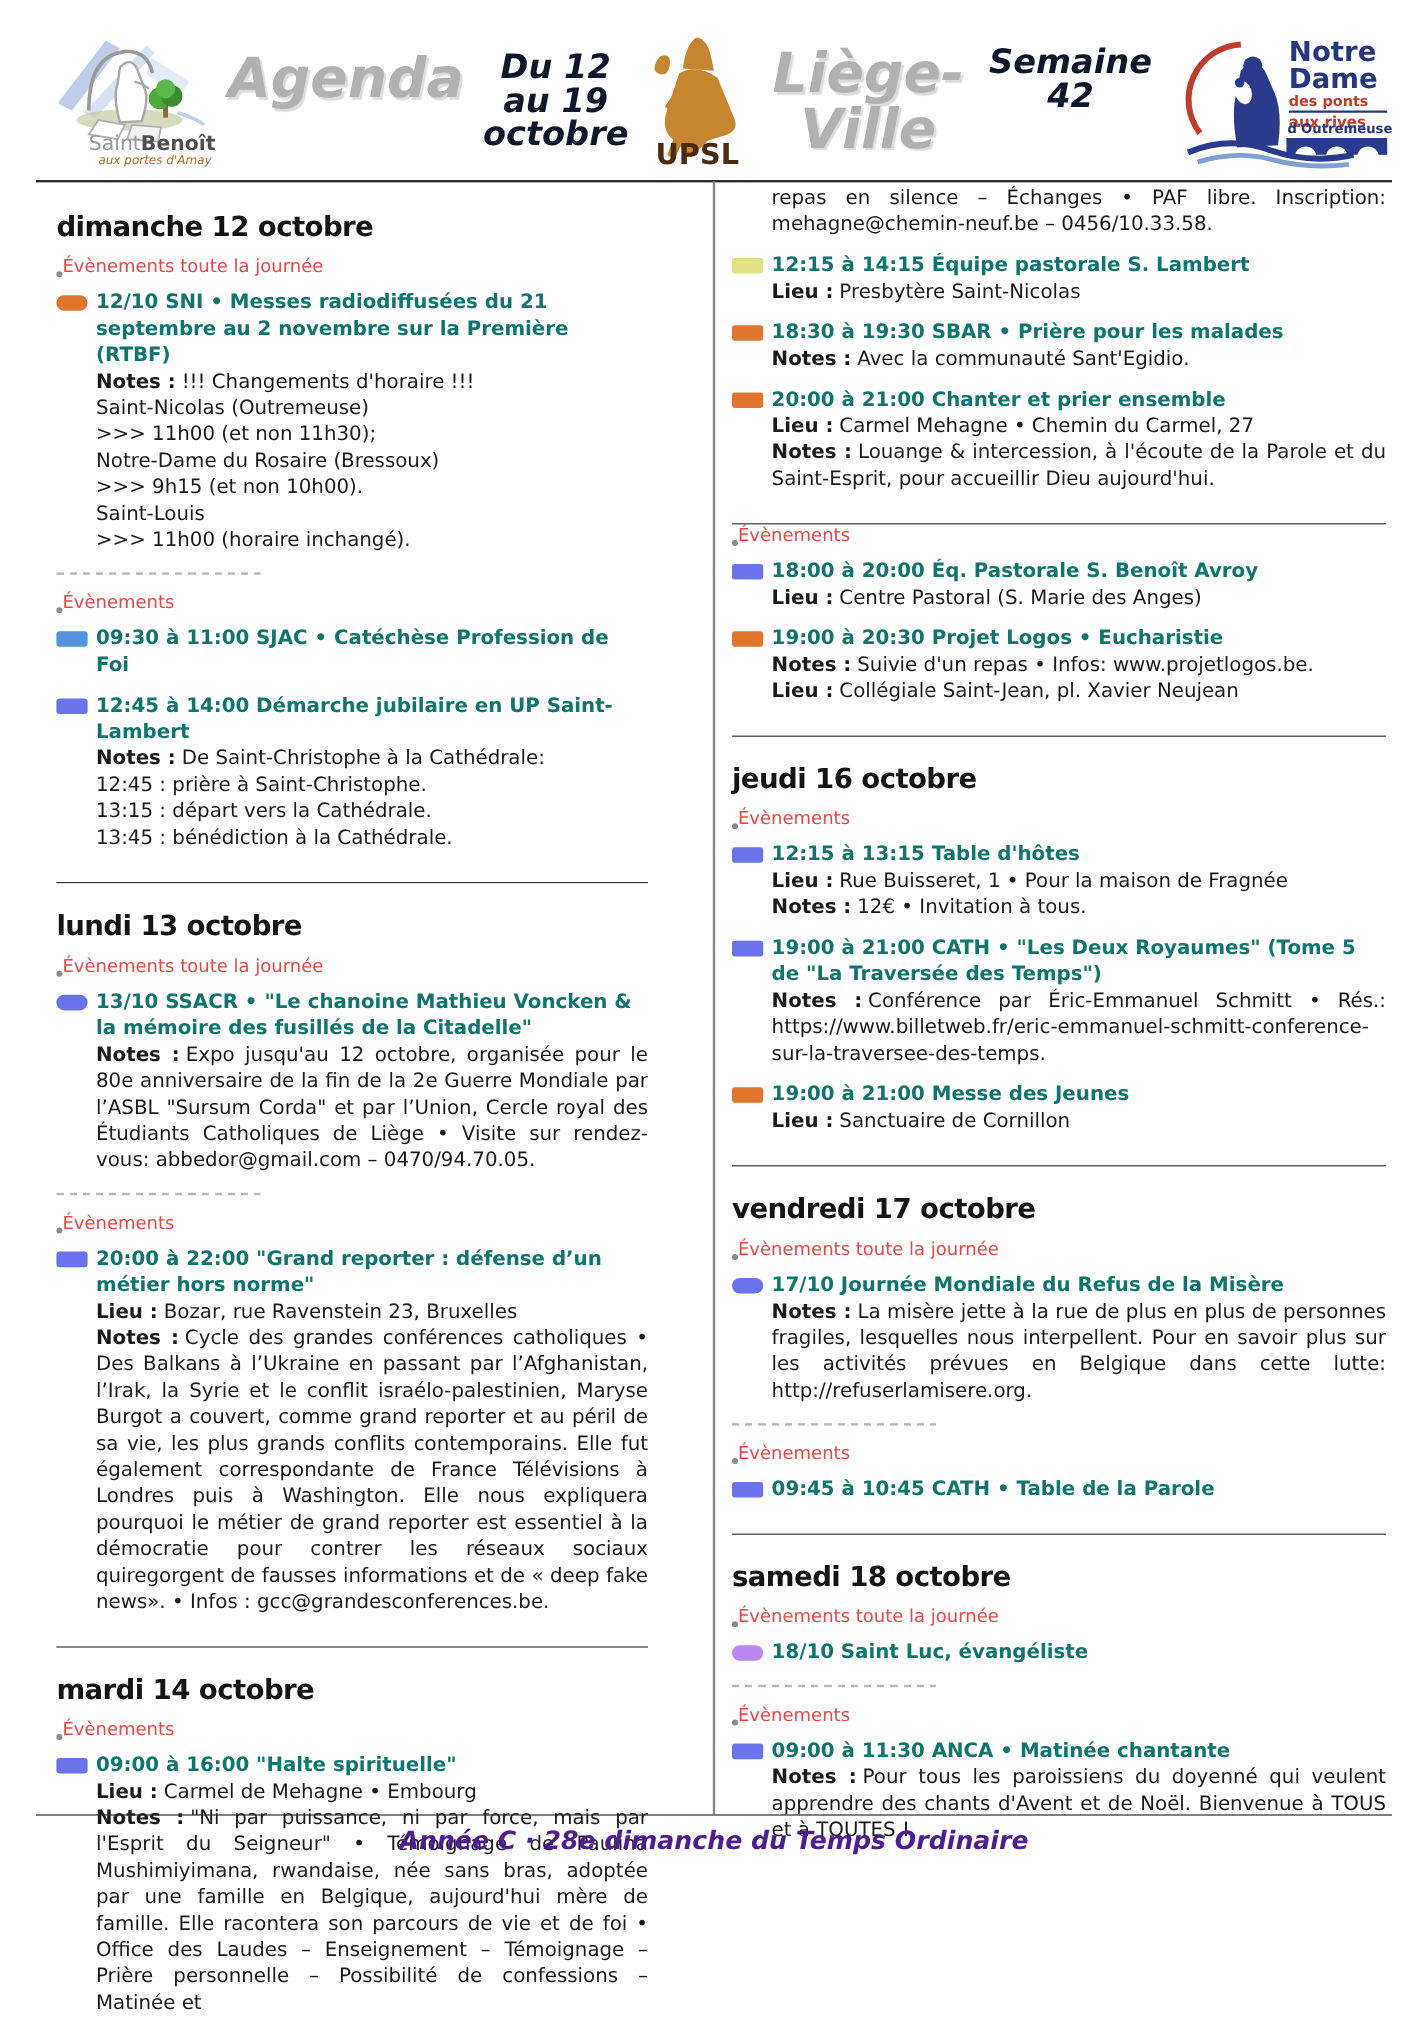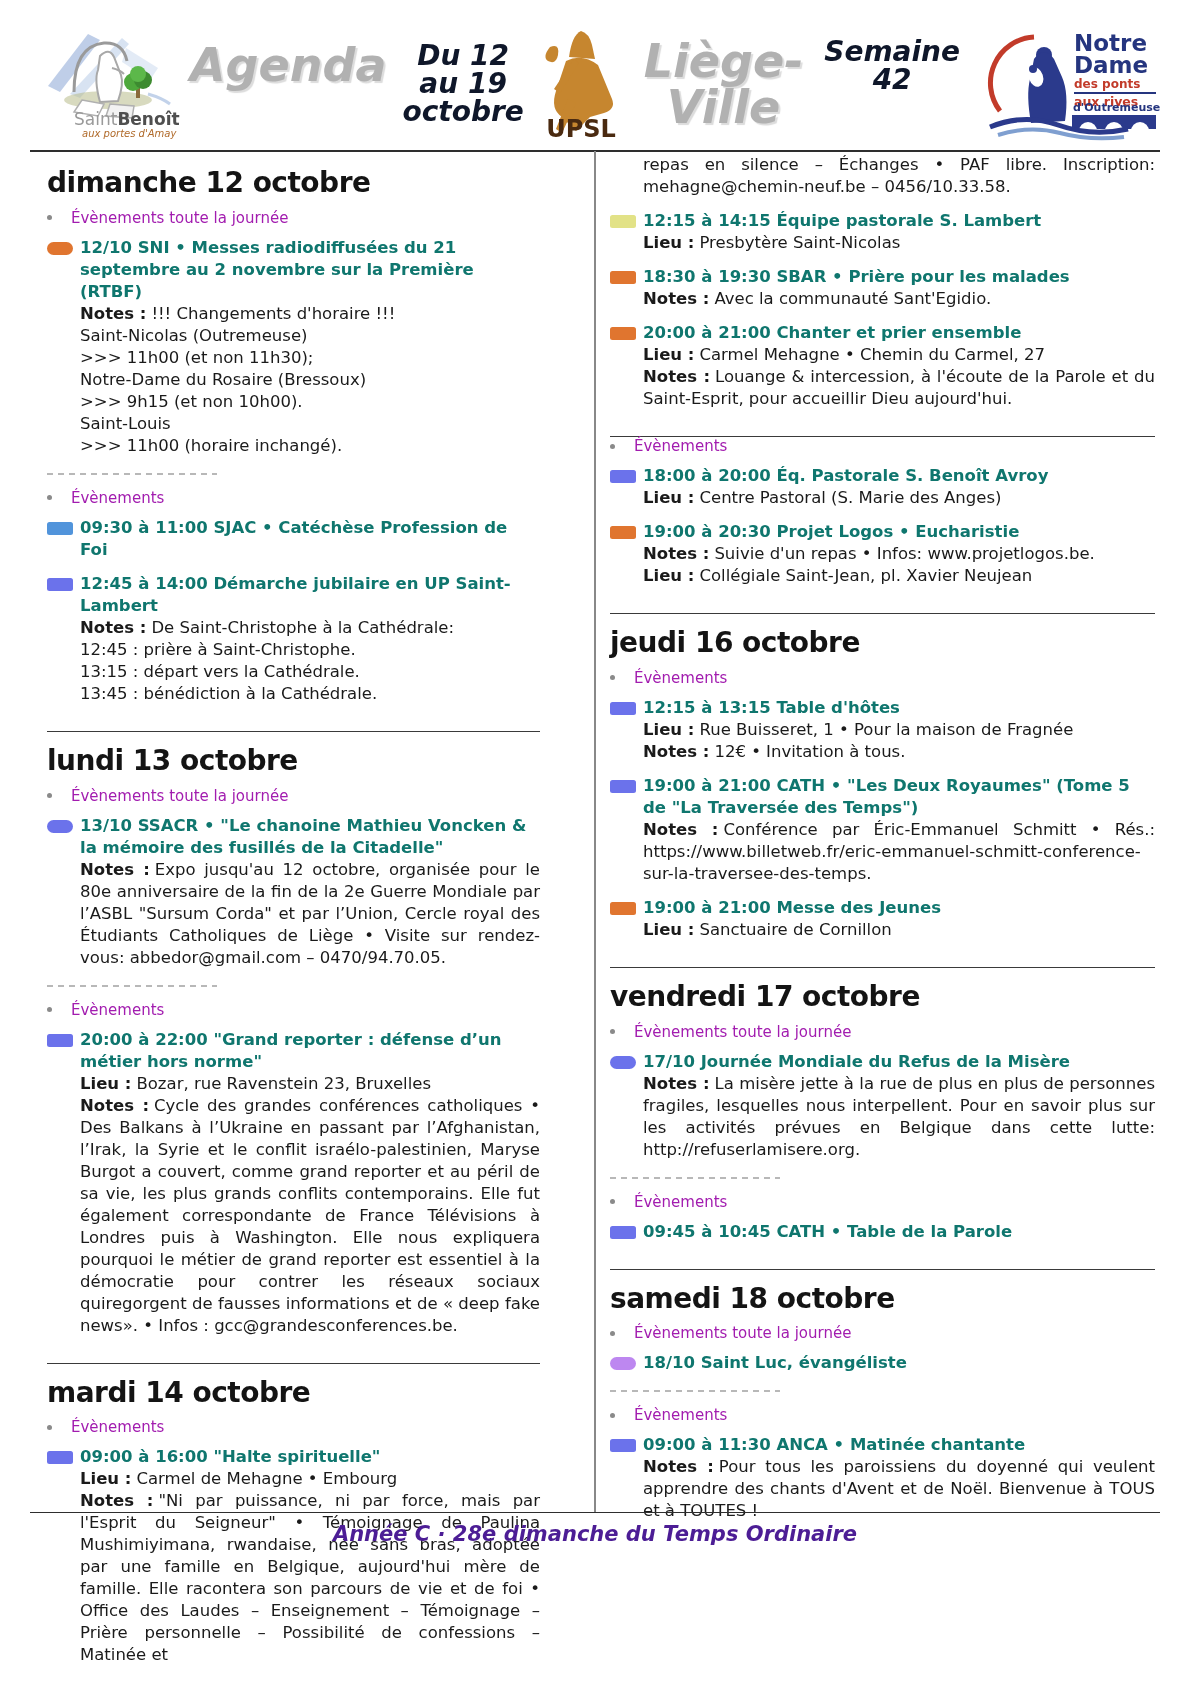--- a/index.html
+++ b/index.html
@@ -15,22 +15,22 @@
              text-shadow:2px 2px 1px #dcdcdc;line-height:1;}
   .sub-title{font-size:28px;font-weight:bold;font-style:italic;color:#0f172a;line-height:1;}
   .header-rule{position:absolute;top:150px;left:30px;right:30px;border-top:2px solid #2e2e2e;}
   .v-divider{position:absolute;top:151px;left:594px;width:2px;height:1361px;background:#888;}
   
   .col{position:absolute;top:154px;}
   .col-left{left:47px;width:493px;}
   .col-right{left:610px;width:545px;}
   .day-section{padding-bottom:8px;}
   .section-rule{border-top:1.6px solid #3a3a3a;margin-top:6px;}
-  .day-heading{font-size:28px;font-weight:bold;color:#141414;margin:14px 0 10px;line-height:1.1;letter-spacing:-0.5px;}
-  .group-label{display:flex;align-items:center;gap:19px;color:#a21caf;font-size:15px;margin:0 0 10px;}
+  .day-heading{font-size:23px;font-weight:bold;color:#141414;margin:24px 0 10px;line-height:1.1;letter-spacing:-0.5px;}
+  .group-label{display:flex;align-items:flex-end;gap:0;color:#ef4444;font-size:15px;margin:0 0 10px;}
   .dot{width:5px;height:5px;border-radius:50%;background:#8a8a8a;flex:none;}
   .dashed-sep{height:2px;width:170px;margin:16px 0 14px;
               background:repeating-linear-gradient(90deg,#b8b8b8 0 6px,transparent 6px 11px);}
   .event{display:flex;margin-bottom:12px;font-size:16.5px;line-height:22px;}
   .bullet{width:26px;height:13px;margin-top:5px;margin-right:7px;flex:none;}
   .bullet.pill{border-radius:7px;}
   .bullet.square{border-radius:2.5px;}
   .event.no-bullet .event-body{margin-left:33px;}
   .event-body{flex:1;min-width:0;}
   .event-title{margin:0;font-weight:bold;color:#0f766e;}

